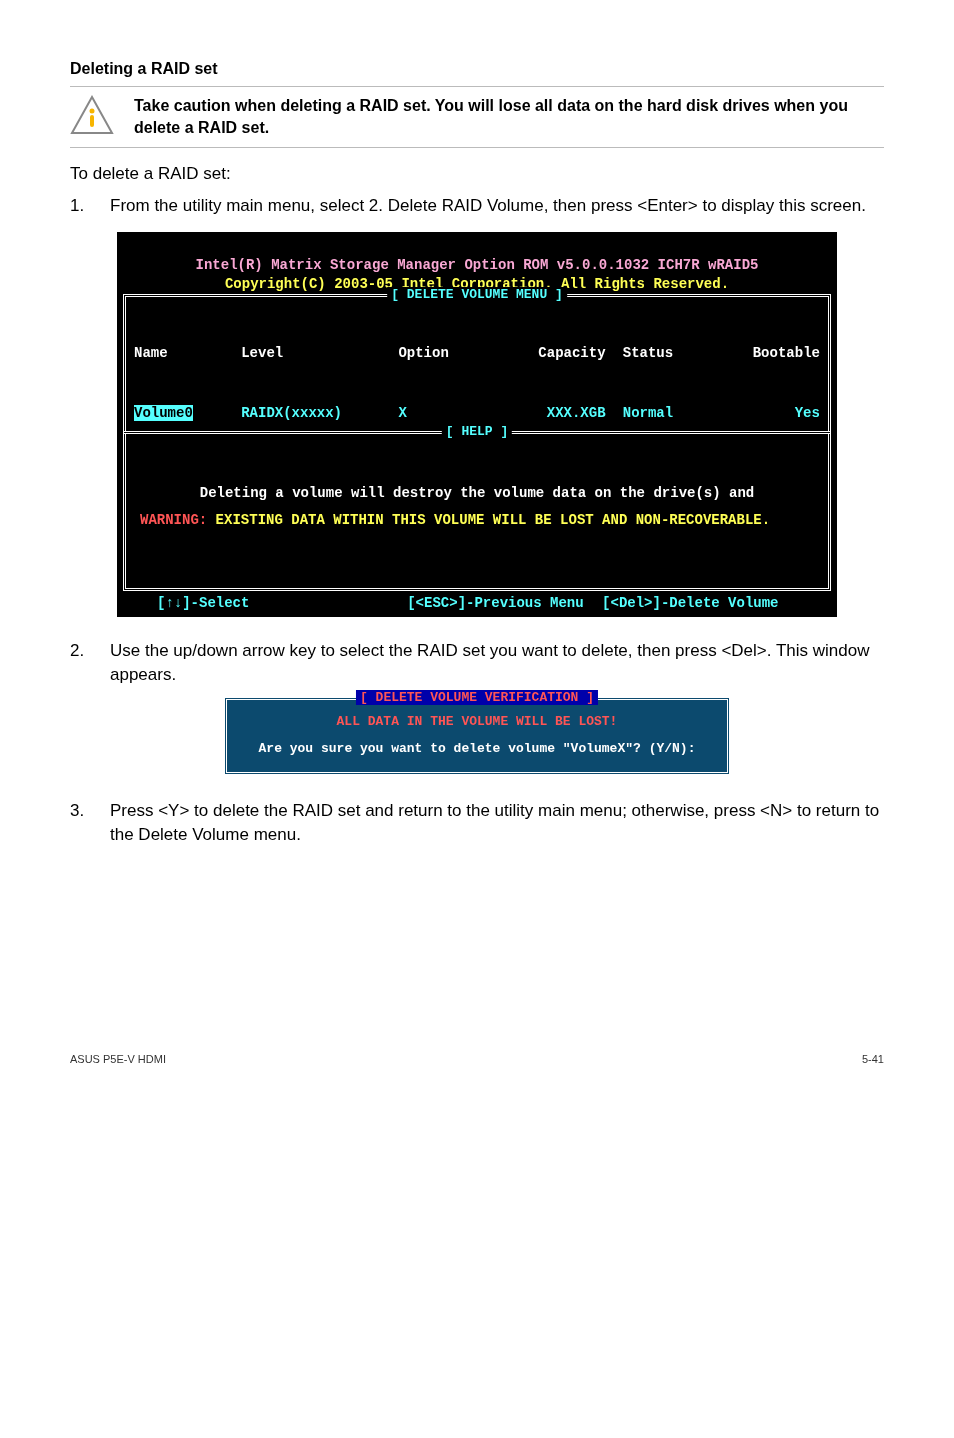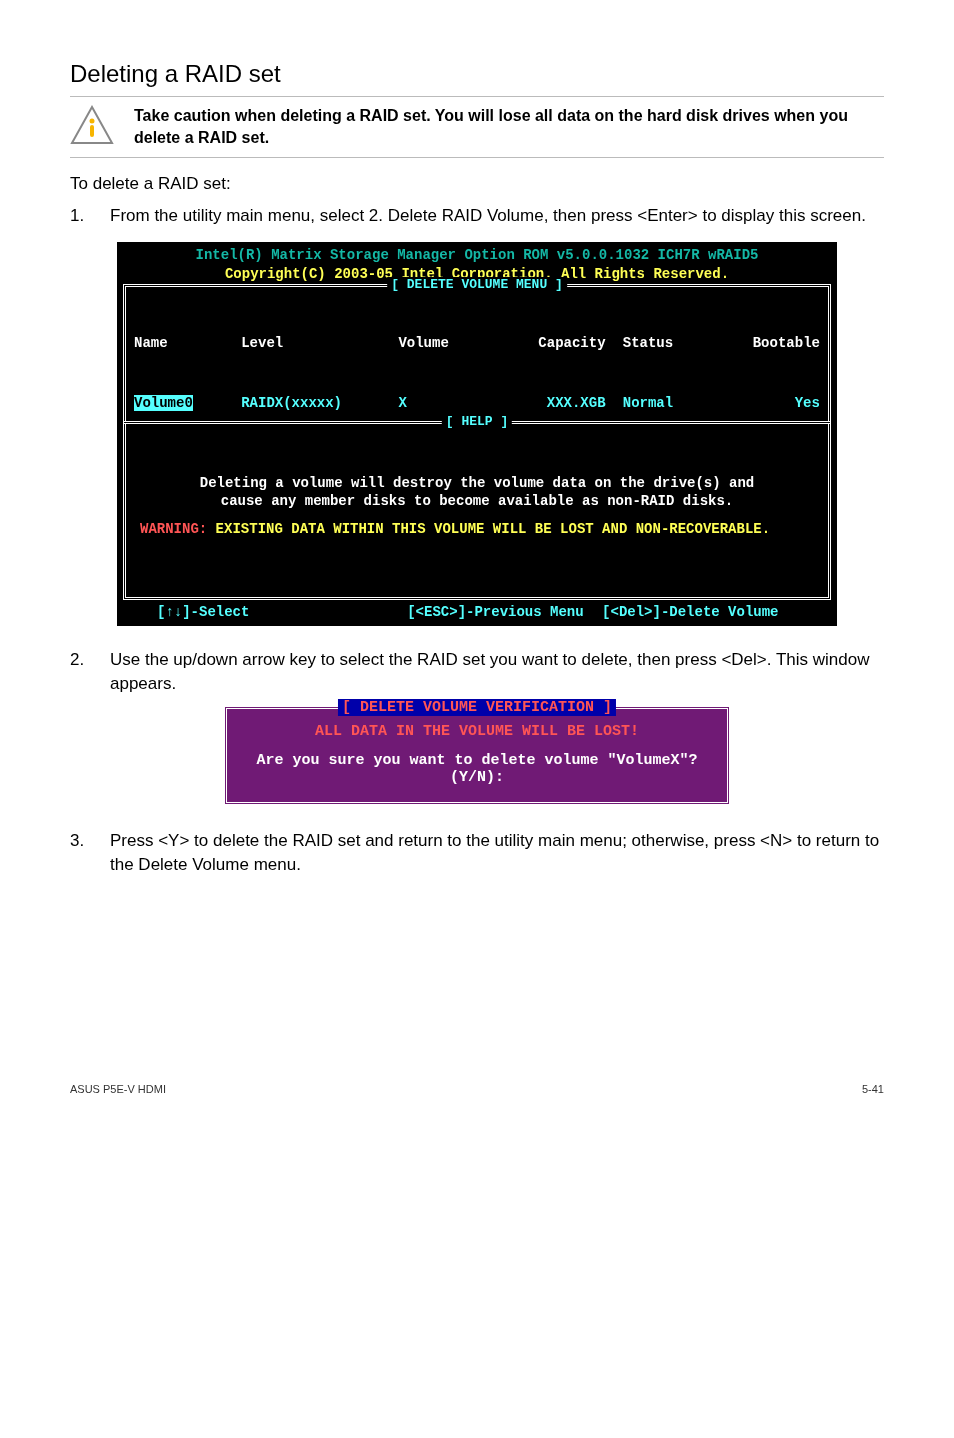--- a/index.html
+++ b/index.html
@@ -7,22 +7,22 @@
     padding: 0;
     background: #fff;
     font-family: Arial, Helvetica, sans-serif;
     color: #000;
     width: 954px;
   }
   .page {
     padding: 60px 70px 40px 70px;
   }
   h3.section-title {
-    font-size: 24px;
-    font-weight: normal;
+    font-size: 16px;
+    font-weight: bold;
     margin: 0 0 8px 0;
   }
   .alert-row {
     display: flex;
     align-items: flex-start;
     border-top: 1px solid #bbb;
     border-bottom: 1px solid #bbb;
     padding: 8px 0;
     margin-bottom: 16px;
     font-weight: bold;
@@ -63,21 +63,21 @@
     font-size: 14px;
     margin: 14px auto 22px auto;
     width: 720px;
     font-weight: bold;
   }
   .bios .hdr {
     text-align: center;
     padding: 4px 6px 0 6px;
     line-height: 1.35;
   }
-  .bios .hdr .l1 { color: #14b8a6; }
+  .bios .hdr .l1 { color: #f9a8d4; margin-top: 20px; }
   .bios .hdr .l2 { color: #ffff55; }
   .frame {
     margin: 0 6px;
     border: 3px double #fff;
     position: relative;
     padding: 4px 8px 10px 8px;
   }
   .frame-title {
     position: absolute;
     top: -10px;
@@ -104,24 +104,24 @@
     color: #55ffff;
     padding: 4px 40px 6px 40px;
   }
   .bottom-bar span { flex: 1; }
   .bottom-bar span:nth-child(2){ text-align:right; }
   .bottom-bar span:nth-child(3){ text-align:center; }
 
   .dialog {
     margin: 6px auto 24px auto;
     width: 480px;
-    background: #701a75;
+    background: #0c4a6e;
     color: #fff;
     font-family: "Courier New", monospace;
-    font-size: 15px;
+    font-size: 13px;
     font-weight: bold;
     border: 3px double #fff;
     position: relative;
     padding: 14px 10px 16px 10px;
     text-align: center;
   }
   .dialog-title {
     position: absolute;
     top: -10px;
     left: 50%;
@@ -171,39 +171,38 @@
   <div class="bios">
     <div class="hdr">
       <div class="l1">Intel(R) Matrix Storage Manager Option ROM v5.0.0.1032 ICH7R wRAID5</div>
       <div class="l2">Copyright(C) 2003-05 Intel Corporation. All Rights Reserved.</div>
     </div>
     <div class="frame">
       <span class="frame-title">[ DELETE VOLUME MENU ]</span>
       <div class="tbl-row tbl-head">
         <span style="width:90px">Name</span>
         <span style="width:140px">Level</span>
-        <span style="width:80px">Volume</span>
+        <span style="width:80px">Option</span>
         <span style="width:110px;text-align:right">Capacity</span>
         <span style="width:90px">Status</span>
         <span style="width:90px;text-align:right">Bootable</span>
       </div>
       <div class="tbl-row tbl-data">
         <span style="width:90px"><span class="inv">Volume0</span></span>
         <span style="width:140px">RAIDX(xxxxx)</span>
         <span style="width:80px">X</span>
         <span style="width:110px;text-align:right">XXX.XGB</span>
         <span style="width:90px">Normal</span>
         <span style="width:90px;text-align:right">Yes</span>
       </div>
     </div>
     <div class="frame" style="margin-top:-3px;padding-bottom:30px">
       <span class="frame-title">[ HELP ]</span>
       <div class="help-msg">
         <div>Deleting a volume will destroy the volume data on the drive(s) and</div>
-        <div>cause any member disks to become available as non-RAID disks.</div>
       </div>
       <div class="warn-line">
         <span class="warn-label">WARNING:</span><span> EXISTING DATA WITHIN THIS VOLUME WILL BE LOST AND NON-RECOVERABLE.</span>
       </div>
     </div>
     <div class="bottom-bar">
       <span>[↑↓]-Select</span>
       <span>[&lt;ESC&gt;]-Previous Menu</span>
       <span>[&lt;Del&gt;]-Delete Volume</span>
     </div>

